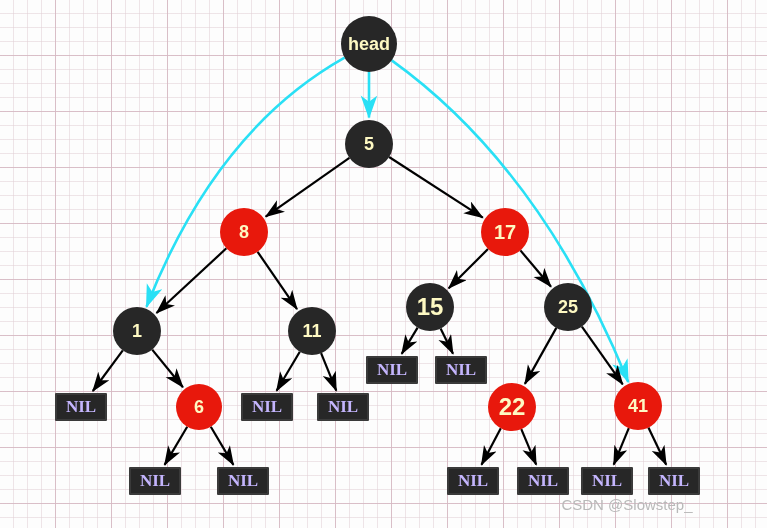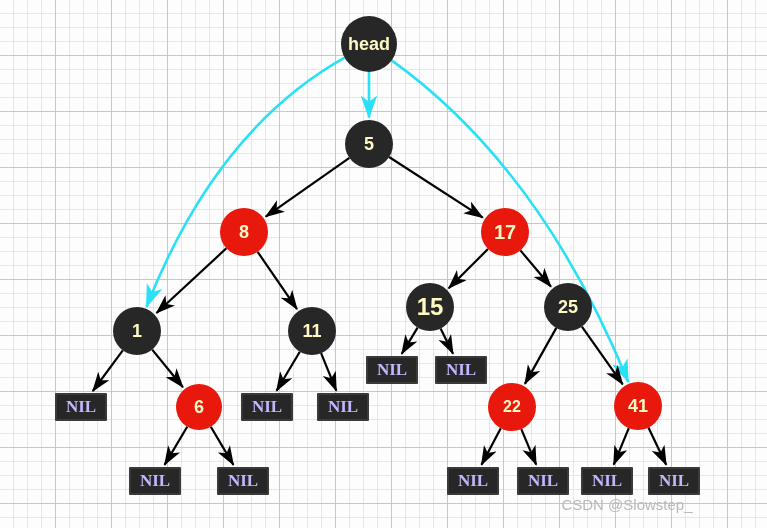--- a/index.html
+++ b/index.html
@@ -113,21 +113,21 @@
   <div id="node-layer">
       <div class="node black head" style="left: 341px; top: 16px; width: 56px; height: 56px; font-size: 18px;">head</div>
       <div class="node black" style="left: 345px; top: 120px; width: 48px; height: 48px; font-size: 18px;">5</div>
       <div class="node red" style="left: 220px; top: 208px; width: 48px; height: 48px; font-size: 18px;">8</div>
       <div class="node red" style="left: 481px; top: 208px; width: 48px; height: 48px; font-size: 20px;">17</div>
       <div class="node black" style="left: 113px; top: 307px; width: 48px; height: 48px; font-size: 18px;">1</div>
       <div class="node black" style="left: 288px; top: 307px; width: 48px; height: 48px; font-size: 18px;">11</div>
       <div class="node black" style="left: 406px; top: 283px; width: 48px; height: 48px; font-size: 24px;">15</div>
       <div class="node black" style="left: 544px; top: 283px; width: 48px; height: 48px; font-size: 18px; text-align: right;">25</div>
       <div class="node red" style="left: 176px; top: 384px; width: 46px; height: 46px; font-size: 18px;">6</div>
-      <div class="node red" style="left: 488px; top: 383px; width: 48px; height: 48px; font-size: 16px;">22</div>
+      <div class="node red" style="left: 488px; top: 383px; width: 48px; height: 48px; font-size: 24px;">22</div>
       <div class="node red" style="left: 614px; top: 382px; width: 48px; height: 48px; font-size: 18px;">41</div>
     </div>
   <div id="nil-layer">
       <div class="nil" style="left: 55px; top: 393px; width: 52px; height: 28px;">NIL</div>
       <div class="nil" style="left: 129px; top: 467px; width: 52px; height: 28px;">NIL</div>
       <div class="nil" style="left: 217px; top: 467px; width: 52px; height: 28px;">NIL</div>
       <div class="nil" style="left: 241px; top: 393px; width: 52px; height: 28px;">NIL</div>
       <div class="nil" style="left: 317px; top: 393px; width: 52px; height: 28px;">NIL</div>
       <div class="nil" style="left: 366px; top: 356px; width: 52px; height: 28px;">NIL</div>
       <div class="nil" style="left: 435px; top: 356px; width: 52px; height: 28px;">NIL</div>

